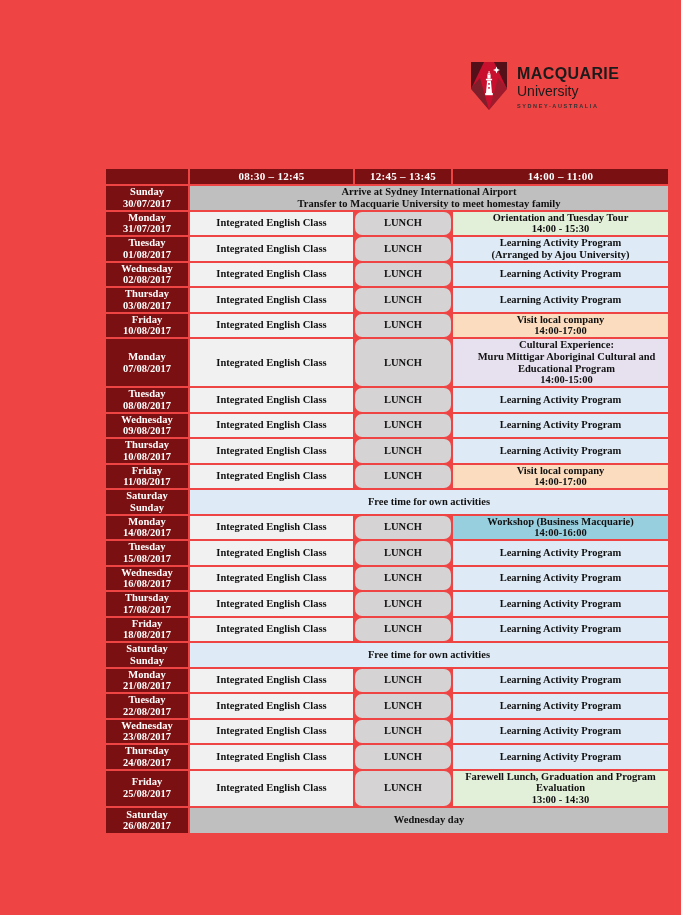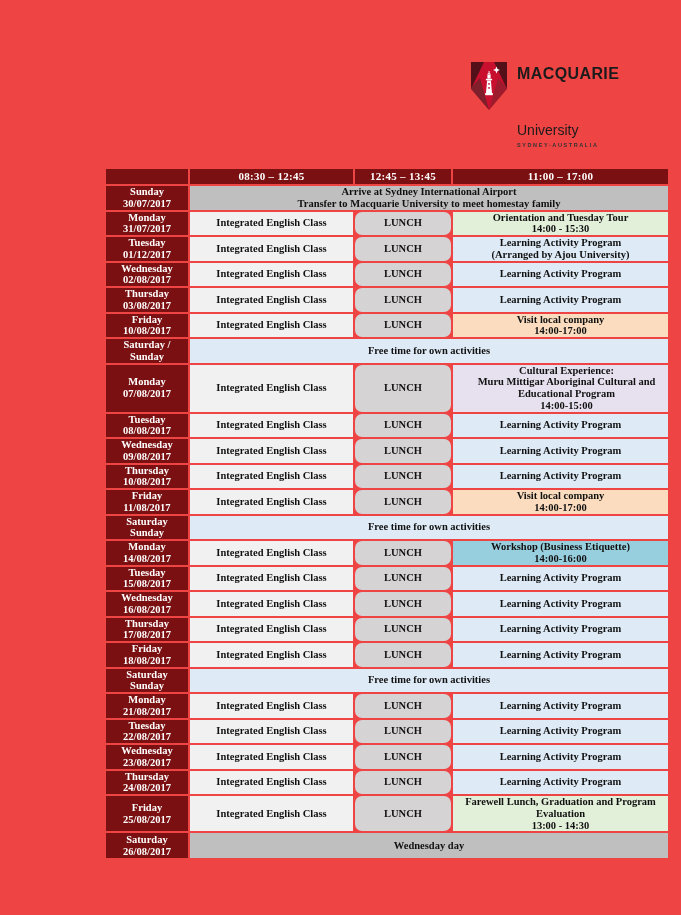--- a/index.html
+++ b/index.html
@@ -6,21 +6,21 @@
     --maroon:#7B1012; --morning:#F1F1F1; --lunch:#D5D3D3; --ink:#111;
   }
   html,body{margin:0;padding:0;background:#fff;}
   .page{position:relative;width:681px;height:915px;background:#ef4444;overflow:hidden;
         font-family:"Liberation Serif","DejaVu Serif",serif;color:var(--ink);}
 
   
   .logo{position:absolute;left:469px;top:61px;display:flex;align-items:flex-start;gap:8px;}
   .logo-textblock{display:flex;flex-direction:column;font-family:"Liberation Sans","DejaVu Sans",sans-serif;padding-top:5px;}
   .logo-name{font-size:16px;font-weight:bold;letter-spacing:.4px;line-height:1.05;color:#1b1b1b;}
-  .logo-sub{font-size:14px;line-height:1.15;color:#1b1b1b;margin-top:39px;}
+  .logo-sub{font-size:14px;line-height:1.15;color:#1b1b1b;}
   .logo-tag{font-size:5.5px;font-weight:bold;letter-spacing:1.6px;margin-top:4px;color:#333;}
 
   
   .title{position:absolute;left:96px;top:145px;font-size:15px;font-weight:bold;
          text-decoration:underline;letter-spacing:.2px;}
 
   
   table.program{position:absolute;left:104px;top:167px;width:566px;
         border-collapse:separate;border-spacing:2px;table-layout:fixed;}
   th,td{padding:0;margin:0;text-align:center;vertical-align:middle;
@@ -68,21 +68,21 @@
       <col style="width:82px">
         <col style="width:163px">
         <col style="width:96px">
         <col style="width:215px">
     </colgroup>
     <thead>
       <tr>
         <th></th>
         <th>08:30 – 12:45</th>
         <th>12:45 – 13:45</th>
-        <th>11:00 – 17:00</th>
+        <th>14:00 – 11:00</th>
       </tr>
     </thead>
     <tbody>
         <tr style="height: 22px;">
           <td class="day">
             <span class="ln">Sunday</span>
             <span class="ln">30/07/2017</span>
           </td>
           <td class="" colspan="3" style="background: rgb(191, 191, 191); margin-top: 28px;">
             <span class="ln">Arrive at Sydney International Airport</span>
@@ -101,21 +101,21 @@
             <span class="ln">LUNCH</span>
           </td>
           <td class="" style="background: rgb(226, 239, 217);">
             <span class="ln">Orientation and Tuesday Tour</span>
             <span class="ln">14:00 - 15:30</span>
           </td>
         </tr>
         <tr style="height: 22px;">
           <td class="day">
             <span class="ln">Tuesday</span>
-            <span class="ln">01/12/2017</span>
+            <span class="ln">01/08/2017</span>
           </td>
           <td class="morning">
             <span class="ln">Integrated English Class</span>
           </td>
           <td class="lunch">
             <span class="ln">LUNCH</span>
           </td>
           <td class="" style="background: rgb(222, 234, 246);">
             <span class="ln">Learning Activity Program</span>
             <span class="ln">(Arranged by Ajou University)</span>
@@ -158,29 +158,20 @@
           </td>
           <td class="morning">
             <span class="ln">Integrated English Class</span>
           </td>
           <td class="lunch">
             <span class="ln">LUNCH</span>
           </td>
           <td class="" style="background: rgb(251, 220, 190);">
             <span class="ln">Visit local company</span>
             <span class="ln">14:00-17:00</span>
-          </td>
-        </tr>
-        <tr style="height: 22px;">
-          <td class="day">
-            <span class="ln">Saturday /</span>
-            <span class="ln">Sunday</span>
-          </td>
-          <td class="" colspan="3" style="background: rgb(222, 234, 246);">
-            <span class="ln">Free time for own activities</span>
           </td>
         </tr>
         <tr style="height: 46px;">
           <td class="day">
             <span class="ln">Monday</span>
             <span class="ln">07/08/2017</span>
           </td>
           <td class="morning">
             <span class="ln">Integrated English Class</span>
           </td>
@@ -269,21 +260,21 @@
             <span class="ln">Monday</span>
             <span class="ln">14/08/2017</span>
           </td>
           <td class="morning">
             <span class="ln">Integrated English Class</span>
           </td>
           <td class="lunch">
             <span class="ln">LUNCH</span>
           </td>
           <td class="" style="background: rgb(152, 207, 222);">
-            <span class="ln">Workshop (Business Etiquette)</span>
+            <span class="ln">Workshop (Business Macquarie)</span>
             <span class="ln">14:00-16:00</span>
           </td>
         </tr>
         <tr style="height: 22px;">
           <td class="day">
             <span class="ln">Tuesday</span>
             <span class="ln">15/08/2017</span>
           </td>
           <td class="morning">
             <span class="ln">Integrated English Class</span>

